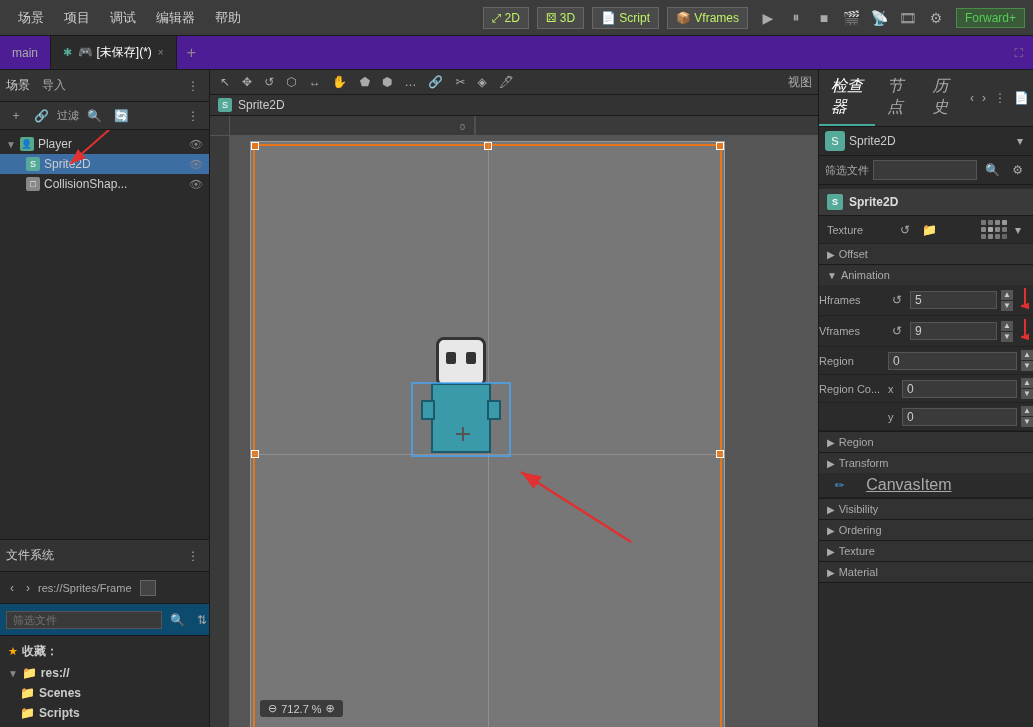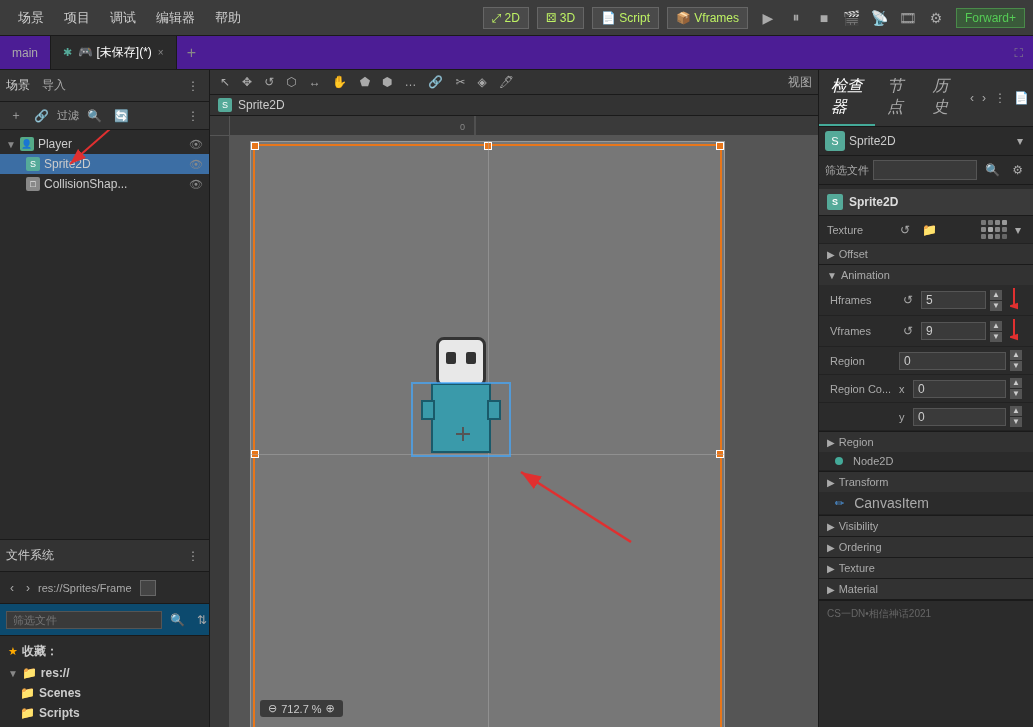--- a/index.html
+++ b/index.html
@@ -381,21 +381,21 @@
       cursor: pointer;
       color: #aaa;
       font-size: 11px;
       background: #323232;
       gap: 4px;
     }
 
     .prop-row {
       display: flex;
       align-items: center;
-      padding: 3px 11px;
+      padding: 3px 0;
       border-bottom: 1px solid #222;
       min-height: 26px;
       gap: 4px;
     }
     .prop-label {
       width: 65px;
       font-size: 11px;
       color: #aaa;
       flex-shrink: 0;
     }
@@ -840,34 +840,30 @@
           </div>
         </div>
       </div>
 
       <div class="prop-section">
         <div class="prop-section-header">
           <span style="font-size:10px;">▶</span>
           <span>Region</span>
         </div>
 
-        <div class="node-row">
-          <div class="node-dot"></div>
-          <span style="font-size:11px; margin-left:6px;">Node2D</span>
-        </div>
       </div>
 
       <div class="prop-section">
         <div class="prop-section-header">
           <span style="font-size:10px;">▶</span>
           <span>Transform</span>
         </div>
         <div class="node-row">
           <span style="font-size:11px; color:#5af; margin-left:8px;">✏</span>
-          <span style="font-size:14px; margin-left:6px;">CanvasItem</span>
+          <span style="font-size:16px; margin-left:18px;text-decoration:underline;">CanvasItem</span>
         </div>
       </div>
 
       <div class="prop-section">
         <div class="prop-section-header">
           <span style="font-size:10px;">▶</span>
           <span>Visibility</span>
         </div>
       </div>
 
@@ -885,19 +881,16 @@
         </div>
       </div>
 
       <div class="prop-section">
         <div class="prop-section-header">
           <span style="font-size:10px;">▶</span>
           <span>Material</span>
         </div>
       </div>
 
-      <div style="padding:6px 8px; font-size:10px; color:#666; border-top: 1px solid #1a1a1a;">
-        CS一DN•相信神话2021
-      </div>
     </div>
   </div>
 
 </div>
 
 </body></html>

